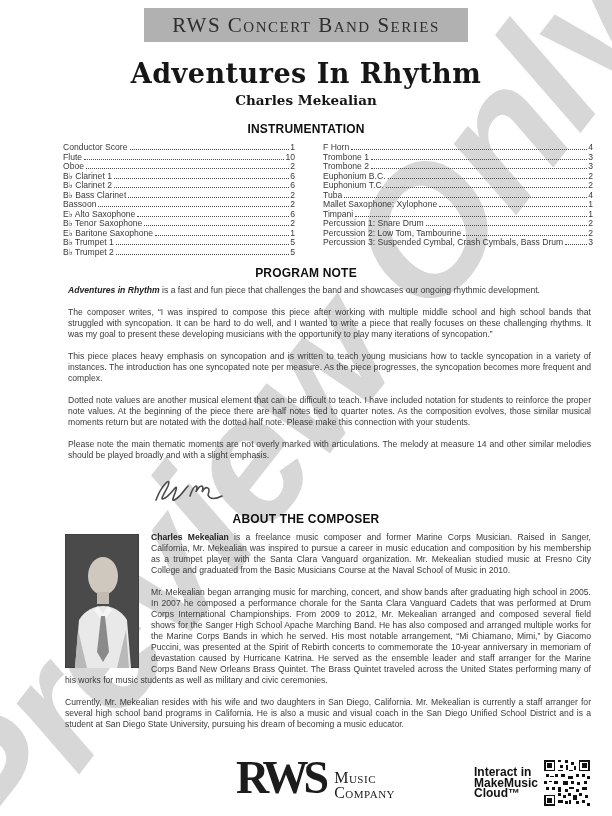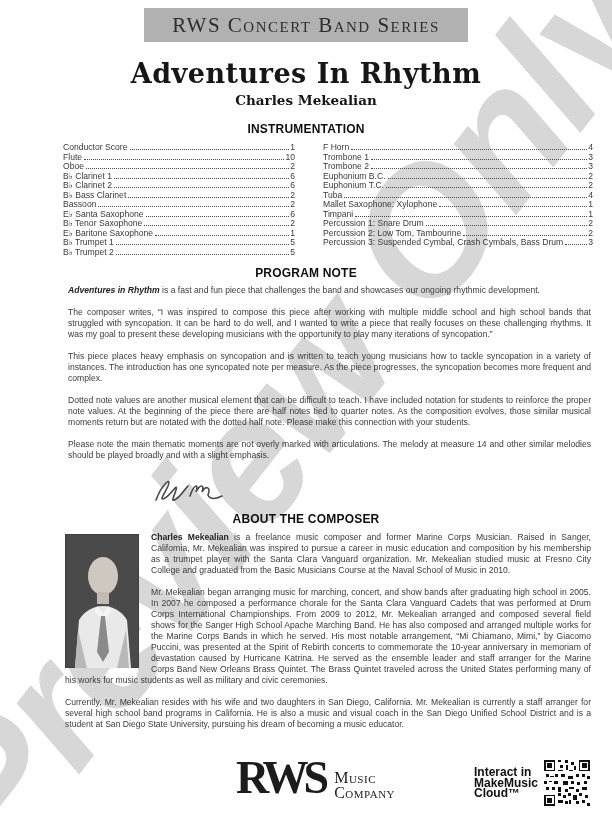--- a/index.html
+++ b/index.html
@@ -106,21 +106,21 @@
         <span class="inst-name">B♭ Bass Clarinet</span>
         <span class="inst-dots"></span>
         <span class="inst-count">2</span>
       </div>
         <div class="inst-row">
         <span class="inst-name">Bassoon</span>
         <span class="inst-dots"></span>
         <span class="inst-count">2</span>
       </div>
         <div class="inst-row">
-        <span class="inst-name">E♭ Santa Saxophone</span>
+        <span class="inst-name">E♭ Alto Saxophone</span>
         <span class="inst-dots"></span>
         <span class="inst-count">6</span>
       </div>
         <div class="inst-row">
         <span class="inst-name">B♭ Tenor Saxophone</span>
         <span class="inst-dots"></span>
         <span class="inst-count">2</span>
       </div>
         <div class="inst-row">
         <span class="inst-name">E♭ Baritone Saxophone</span>

